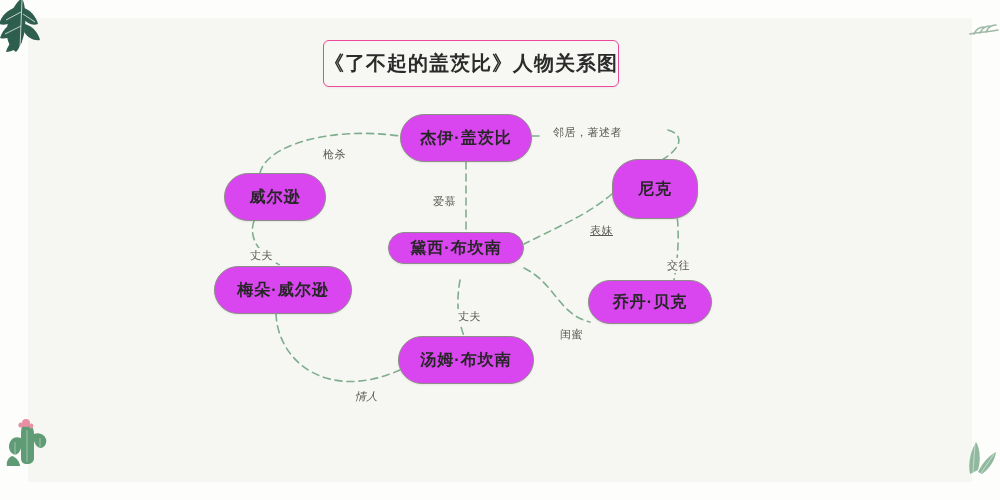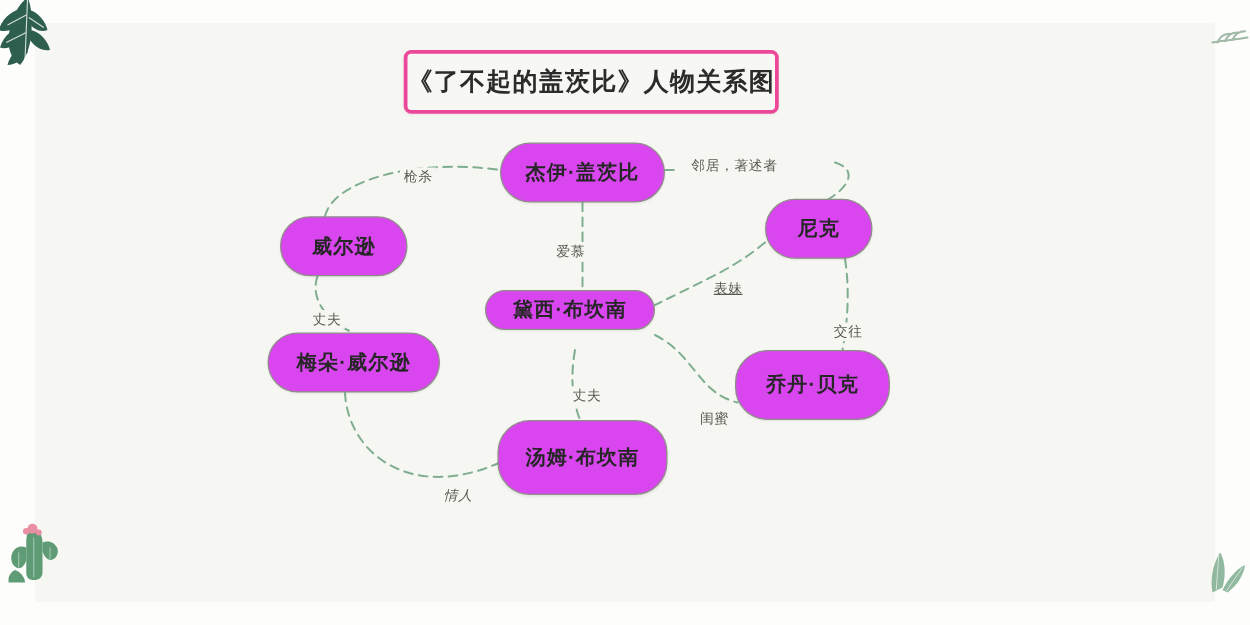--- a/index.html
+++ b/index.html
@@ -43,21 +43,21 @@
   }
 
   
   #title-box {
     position: absolute;
     left: 323px;
     top: 40px;
     width: 294px;
     height: 45px;
     background: #f7f7f3;
-    border: 3px solid #ec4899;
+    border: 1px solid #ec4899;
     border-radius: 6px;
     display: flex;
     align-items: center;
     justify-content: center;
     box-shadow: 0 1px 2px rgba(0,0,0,0.05);
   }
   #title-text {
     font-size: 20px;
     font-weight: bold;
     color: #2b2b2b;
@@ -139,49 +139,49 @@
 
       <path class="edge-path" d="M 226 203 C 220 220, 232 238, 254 248"></path>
 
       <path class="edge-path" d="M 432 262 C 428 285, 430 302, 436 318"></path>
 
       <path class="edge-path" d="M 496 250 C 528 266, 530 296, 562 304"></path>
 
       <path class="edge-path" d="M 248 296 C 250 344, 300 384, 372 352"></path>
     </svg>
 
-    <div class="edge-label" style="left:292px; top:116px;">枪杀</div>
+    <div class="edge-label" style="left:292px; top:129px;">枪杀</div>
     <div class="edge-label" style="left:522px; top:107px;">邻居，著述者</div>
-    <div class="edge-label" style="left:414px; top:176px;">爱慕</div>
-    <div class="edge-label" style="left:540px; top:205px;text-decoration:underline;">表妹</div>
+    <div class="edge-label" style="left:402px; top:176px;">爱慕</div>
+    <div class="edge-label" style="left:559px; top:205px;text-decoration:underline;">表妹</div>
     <div class="edge-label" style="left:636px; top:240px;">交往</div>
     <div class="edge-label" style="left:219px; top:230px;">丈夫</div>
     <div class="edge-label" style="left:427px; top:291px;">丈夫</div>
     <div class="edge-label" style="left:529px; top:309px;font-family:Liberation Mono, monospace;">闺蜜</div>
     <div class="edge-label" style="left:324px; top:371px;font-style:italic;">情人</div>
 
     <div class="node" style="left:372px; top:96px; width:132px; height:48px;">
       <span>杰伊·盖茨比</span>
     </div>
     <div class="node" style="left:186px; top:248px; width:138px; height:48px;">
       <span>梅朵·威尔逊</span>
     </div>
     <div class="node" style="left:196px; top:155px; width:102px; height:48px;">
       <span>威尔逊</span>
     </div>
     <div class="node" style="left:360px; top:214px; width:136px; height:32px;">
       <span>黛西·布坎南</span>
     </div>
-    <div class="node" style="left:370px; top:318px; width:136px; height:60px;">
+    <div class="node" style="left:370px; top:318px; width:136px; height:48px;">
       <span>汤姆·布坎南</span>
     </div>
-    <div class="node" style="left:584px; top:141px; width:86px; height:48px;">
+    <div class="node" style="left:584px; top:141px; width:86px; height:60px;">
       <span>尼克</span>
     </div>
-    <div class="node" style="left:560px; top:262px; width:124px; height:56px;">
+    <div class="node" style="left:560px; top:262px; width:124px; height:44px;">
       <span>乔丹·贝克</span>
     </div>
 
   </div>
 
   <div id="title-box">
     <div id="title-text">《了不起的盖茨比》人物关系图</div>
   </div>
 
   <div class="margin-strip top"></div>

